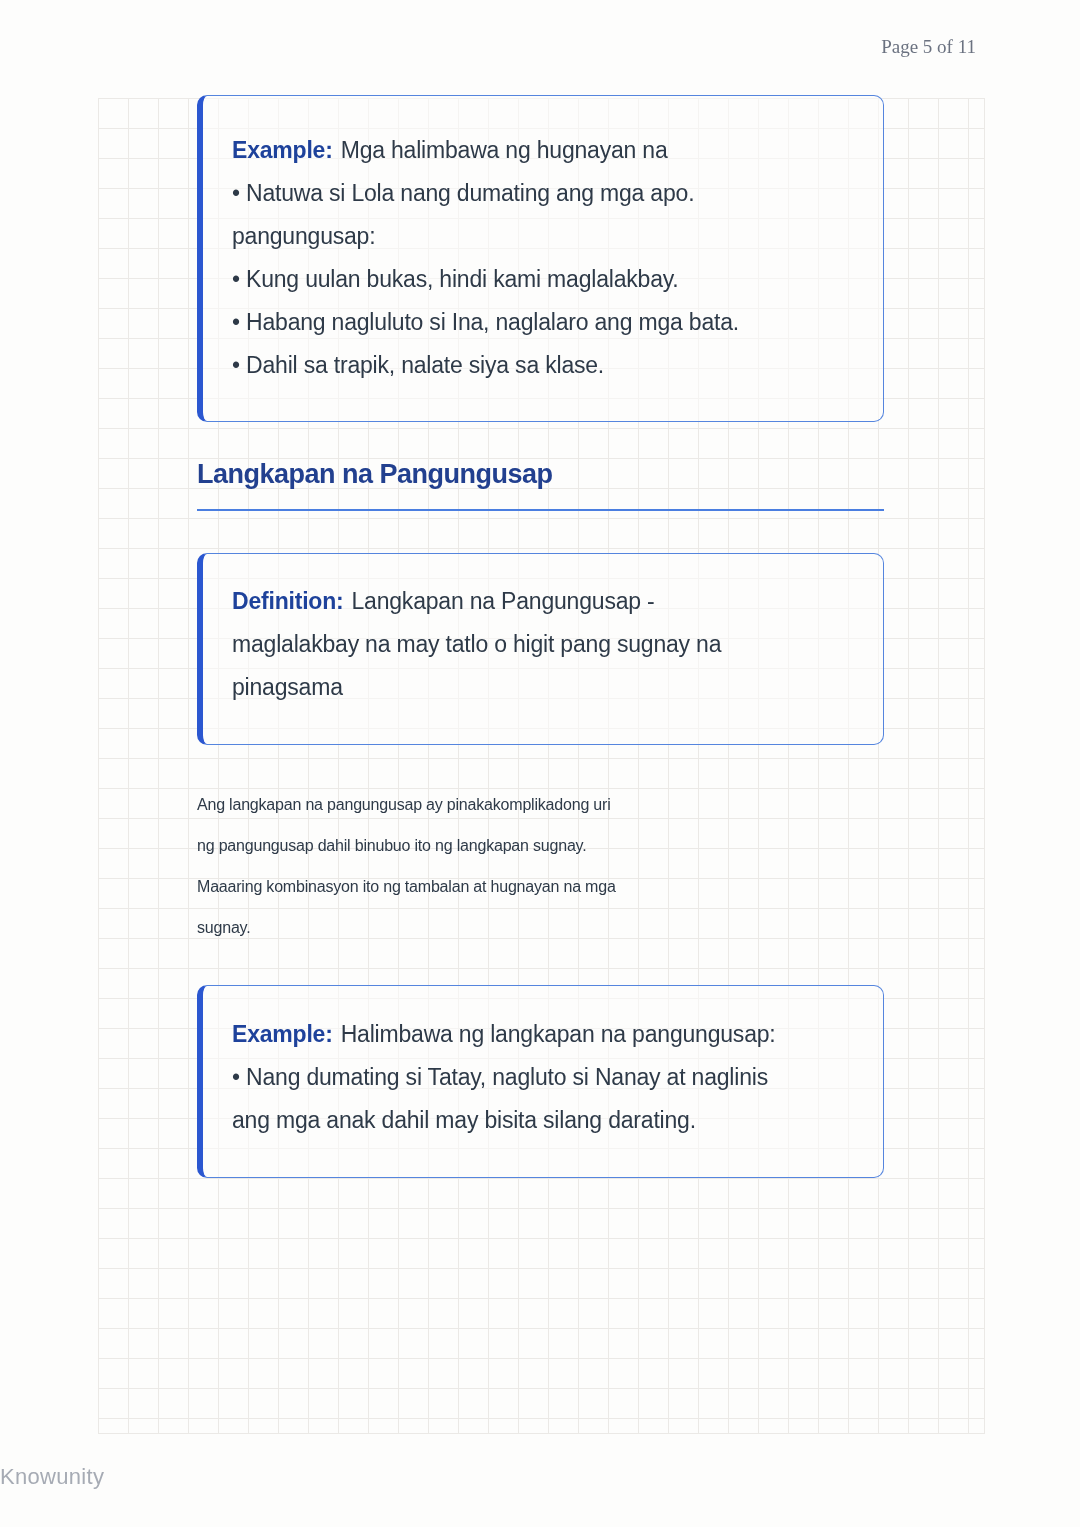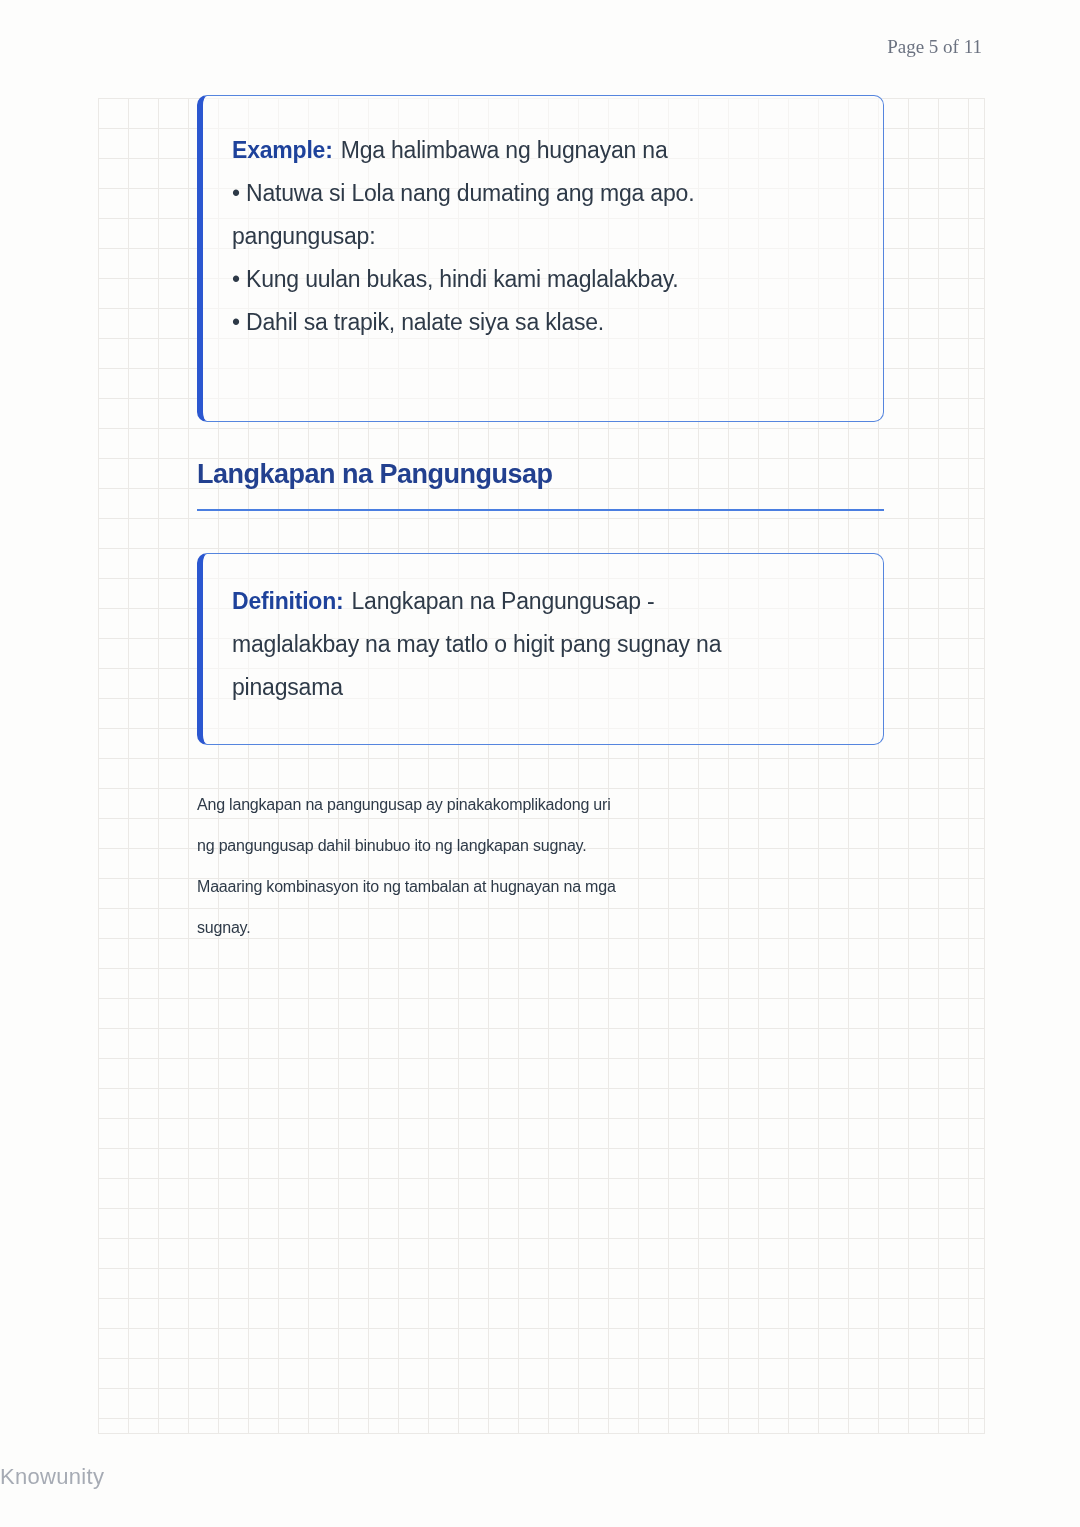--- a/index.html
+++ b/index.html
@@ -30,21 +30,21 @@
     left:98px;top:98px;width:886px;height:1335px;
     background-image:
       linear-gradient(to right, var(--grid-line) 1px, transparent 1px),
       linear-gradient(to bottom, var(--grid-line) 1px, transparent 1px);
     background-size:30px 30px;
     border-right:1px solid var(--grid-line);
     border-bottom:1px solid var(--grid-line);
   }
   .page-number{
     position:absolute;
-    top:36px;right:98px;
+    top:36px;right:104px;
     font-family:"Liberation Serif", serif;
     font-size:19px;
     color:var(--pagenum-gray);
     text-align:right;
   }
   .callout{
     position:absolute;
     left:197px;width:687px;
     box-sizing:border-box;
     background:rgba(253,253,252,0.55);
@@ -103,20 +103,21 @@
   <div class="page-number">Page 5 of 11</div>
 
   <section class="callout box-example-1">
     <div class="line">
       <span class="label">Example:</span><span>Mga halimbawa ng hugnayan na</span>
     </div>
     <div>
         <div class="line">• Natuwa si Lola nang dumating ang mga apo.</div>
         <div class="line">pangungusap:</div>
         <div class="line">• Kung uulan bukas, hindi kami maglalakbay.</div>
+        <div class="line">• Habang nagluluto si Ina, naglalaro ang mga bata.</div>
         <div class="line">• Dahil sa trapik, nalate siya sa klase.</div>
       </div>
   </section>
 
   <h2 class="section-heading">Langkapan na Pangungusap</h2>
   <div class="heading-rule"></div>
 
   <section class="callout box-definition">
     <div class="line">
       <span class="label">Definition:</span><span>Langkapan na Pangungusap -</span>
@@ -127,16 +128,25 @@
       </div>
   </section>
 
   <div class="body-paragraph">
       <div class="line">Ang langkapan na pangungusap ay pinakakomplikadong uri</div>
       <div class="line">ng pangungusap dahil binubuo ito ng langkapan sugnay.</div>
       <div class="line">Maaaring kombinasyon ito ng tambalan at hugnayan na mga</div>
       <div class="line">sugnay.</div>
     </div>
 
+  <section class="callout box-example-2">
+    <div class="line">
+      <span class="label">Example:</span><span>Halimbawa ng langkapan na pangungusap:</span>
+    </div>
+    <div>
+        <div class="line">• Nang dumating si Tatay, nagluto si Nanay at naglinis</div>
+        <div class="line">ang mga anak dahil may bisita silang darating.</div>
+      </div>
+  </section>
 
   <div class="footer-brand">Knowunity</div>
 
 </div>
 
 </body></html>

